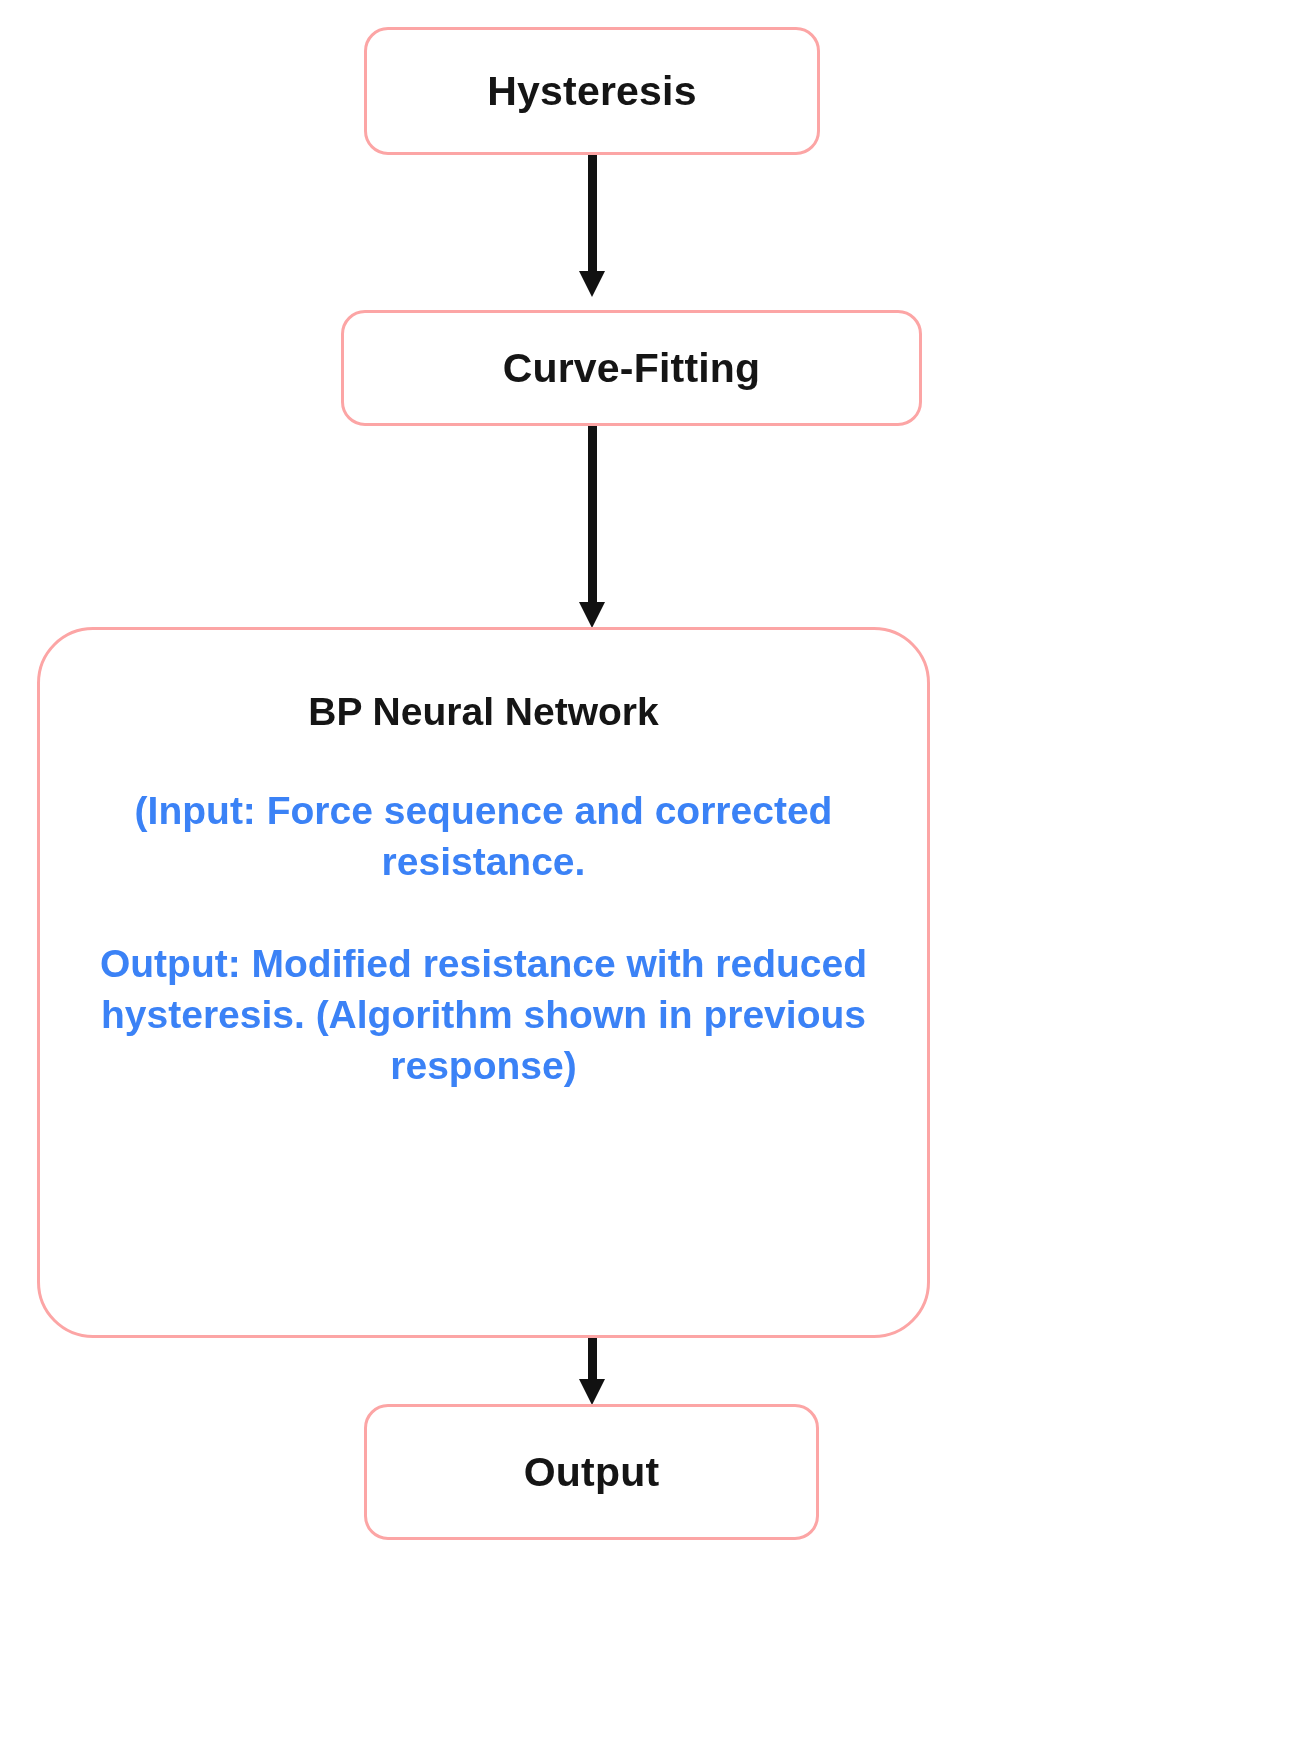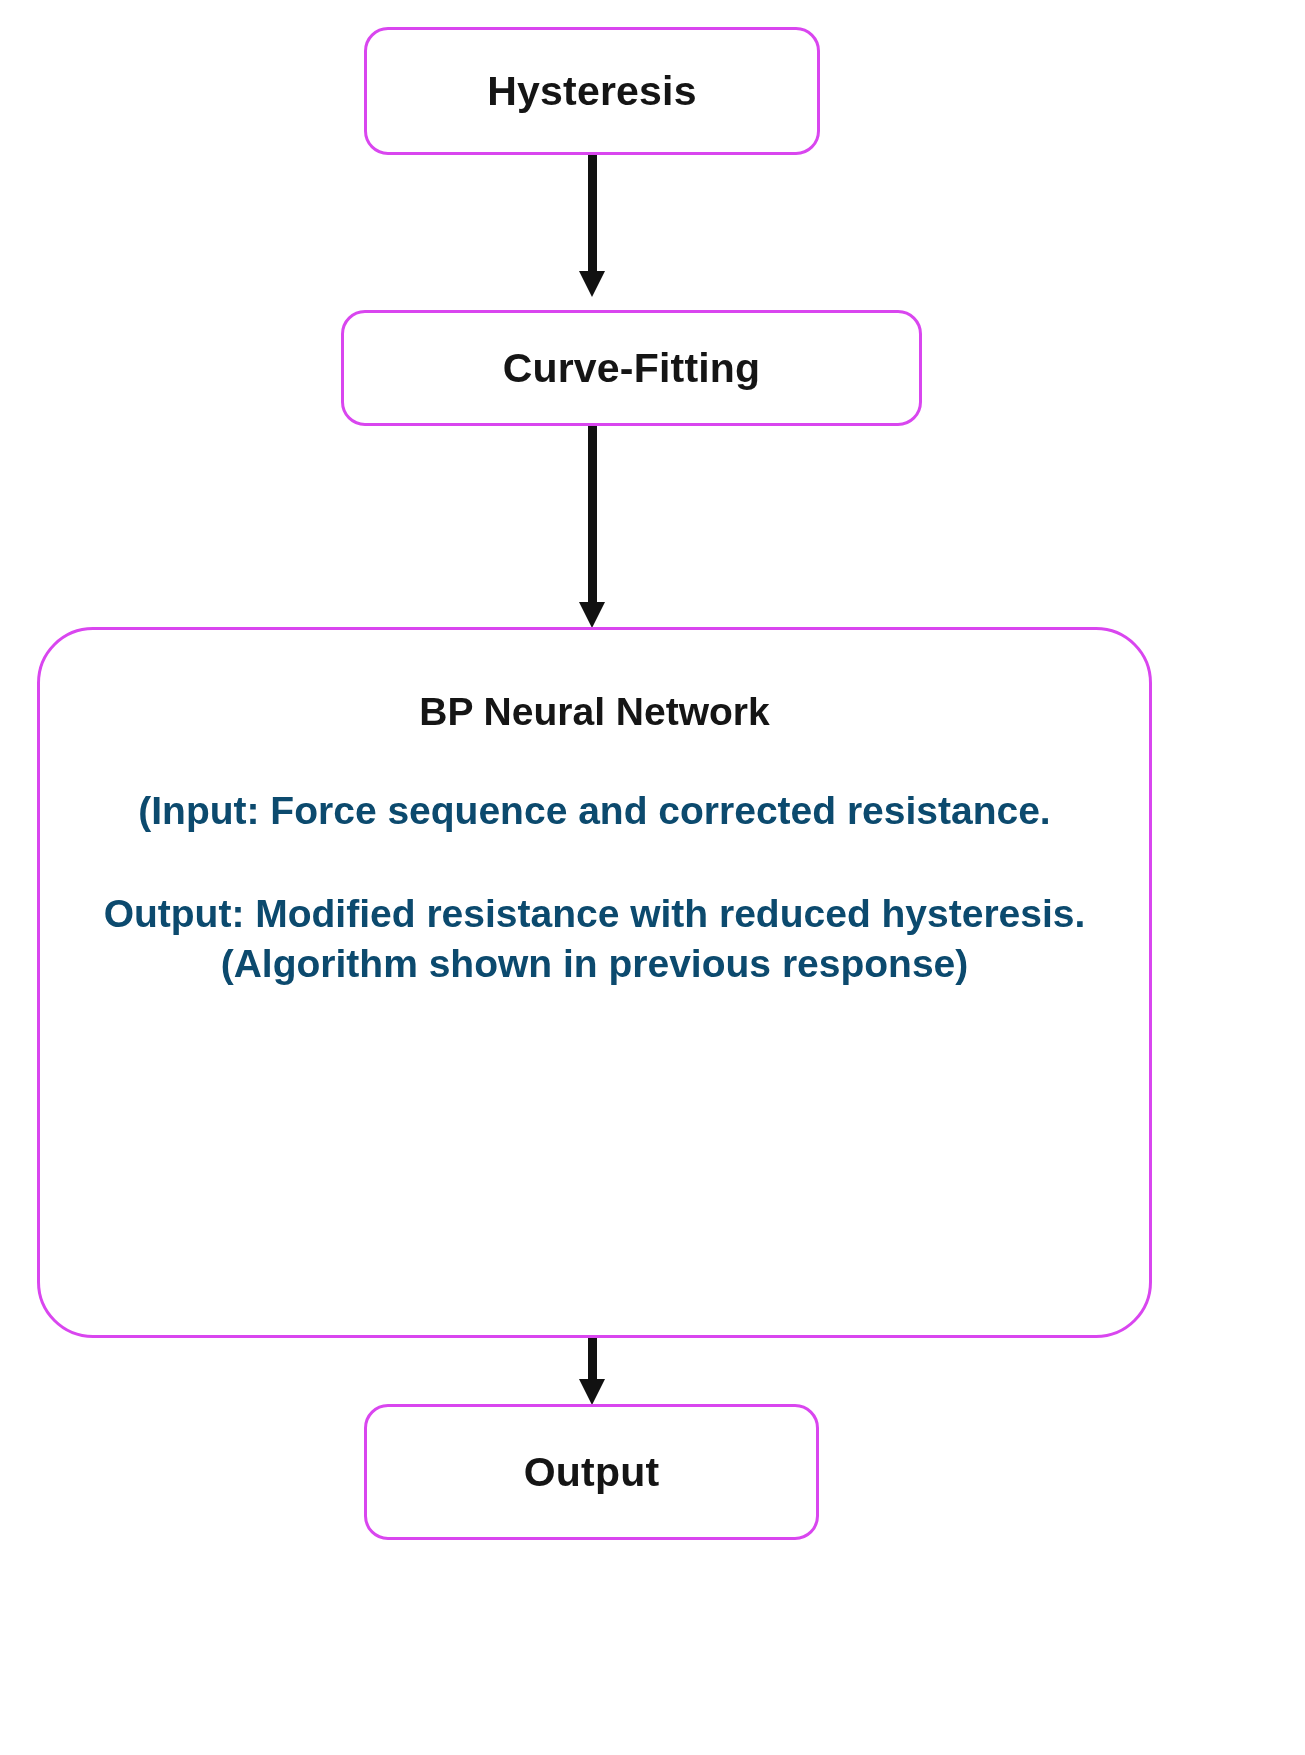--- a/index.html
+++ b/index.html
@@ -17,21 +17,21 @@
     height: 1755px;
     background: #ffffff;
     overflow: hidden;
   }
 
   
   .node {
     position: absolute;
     box-sizing: border-box;
     background: #ffffff;
-    border: 3px solid #d946ef;
+    border: 3px solid #fca5a5;
     display: flex;
     flex-direction: column;
     align-items: center;
     justify-content: center;
     text-align: center;
     color: #151515;
   }
 
   .node-label {
     font-weight: bold;
@@ -59,37 +59,37 @@
     height: 116px;
     border-radius: 24px;
   }
   #node-curve-fitting .node-label {
     font-size: 41px;
   }
 
   #node-bp {
     left: 37px;
     top: 627px;
-    width: 1115px;
+    width: 893px;
     height: 711px;
     border-radius: 56px;
     padding: 0 58px;
     justify-content: flex-start;
   }
   #node-bp .bp-title {
     font-size: 39px;
     font-weight: bold;
     margin-top: 60px;
     color: #151515;
   }
   #node-bp .bp-para {
     font-size: 39px;
     font-weight: bold;
     line-height: 1.30;
-    color: #0c4a6e;
+    color: #3b82f6;
     max-width: 985px;
   }
   #node-bp .bp-para-1 { margin-top: 52px; }
   #node-bp .bp-para-2 { margin-top: 52px; }
 
   #node-output {
     left: 364px;
     top: 1404px;
     width: 455px;
     height: 136px;

